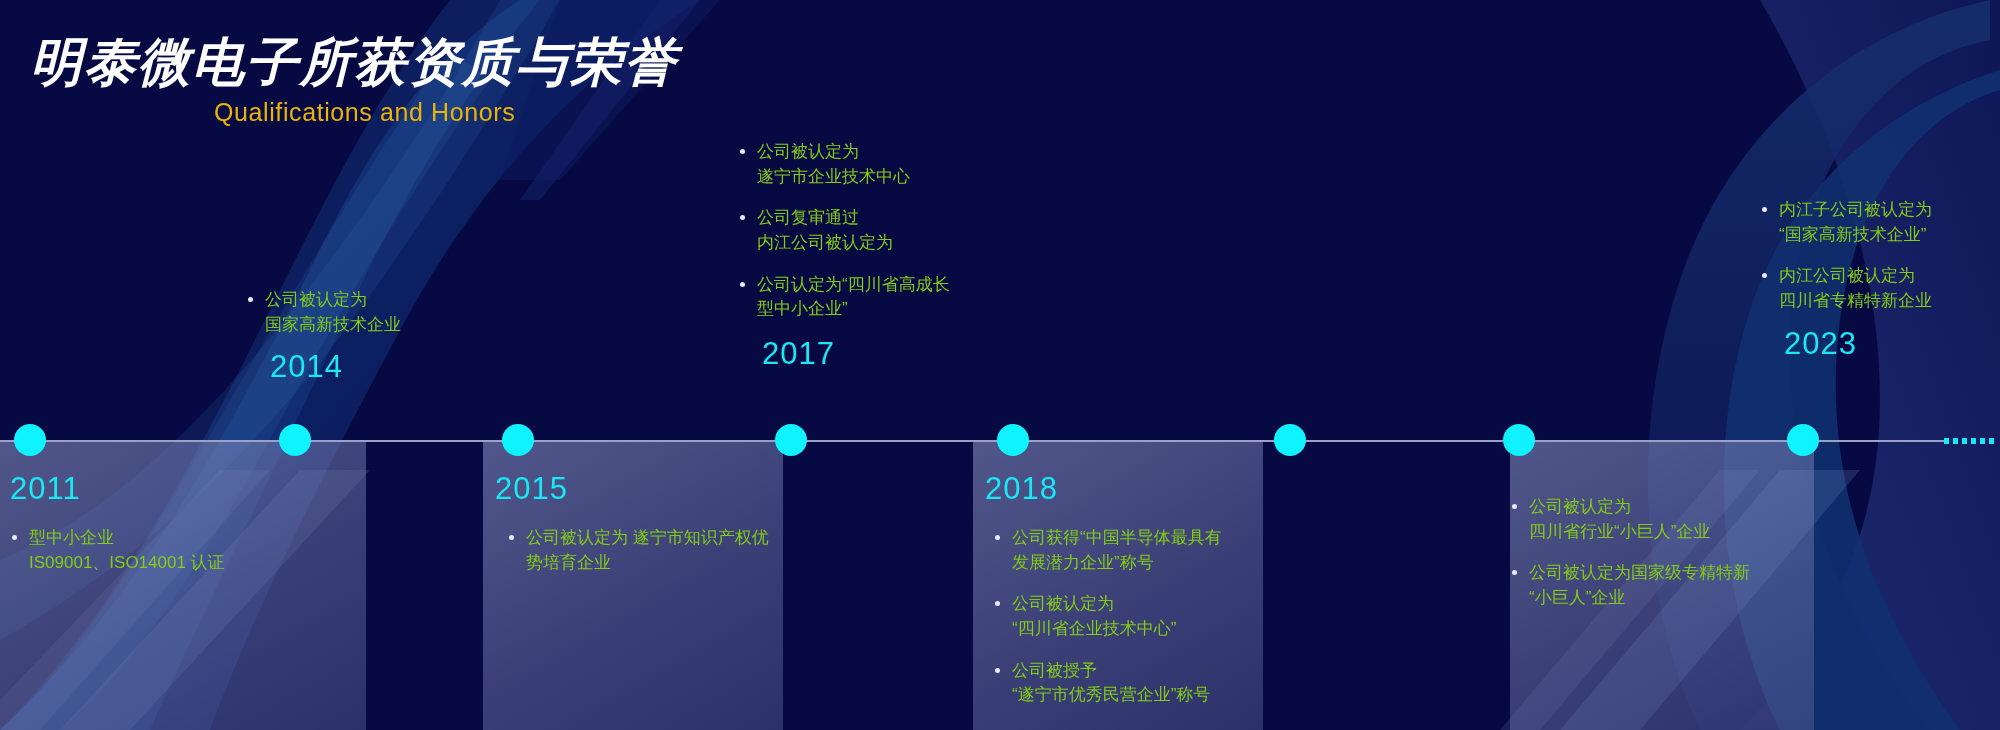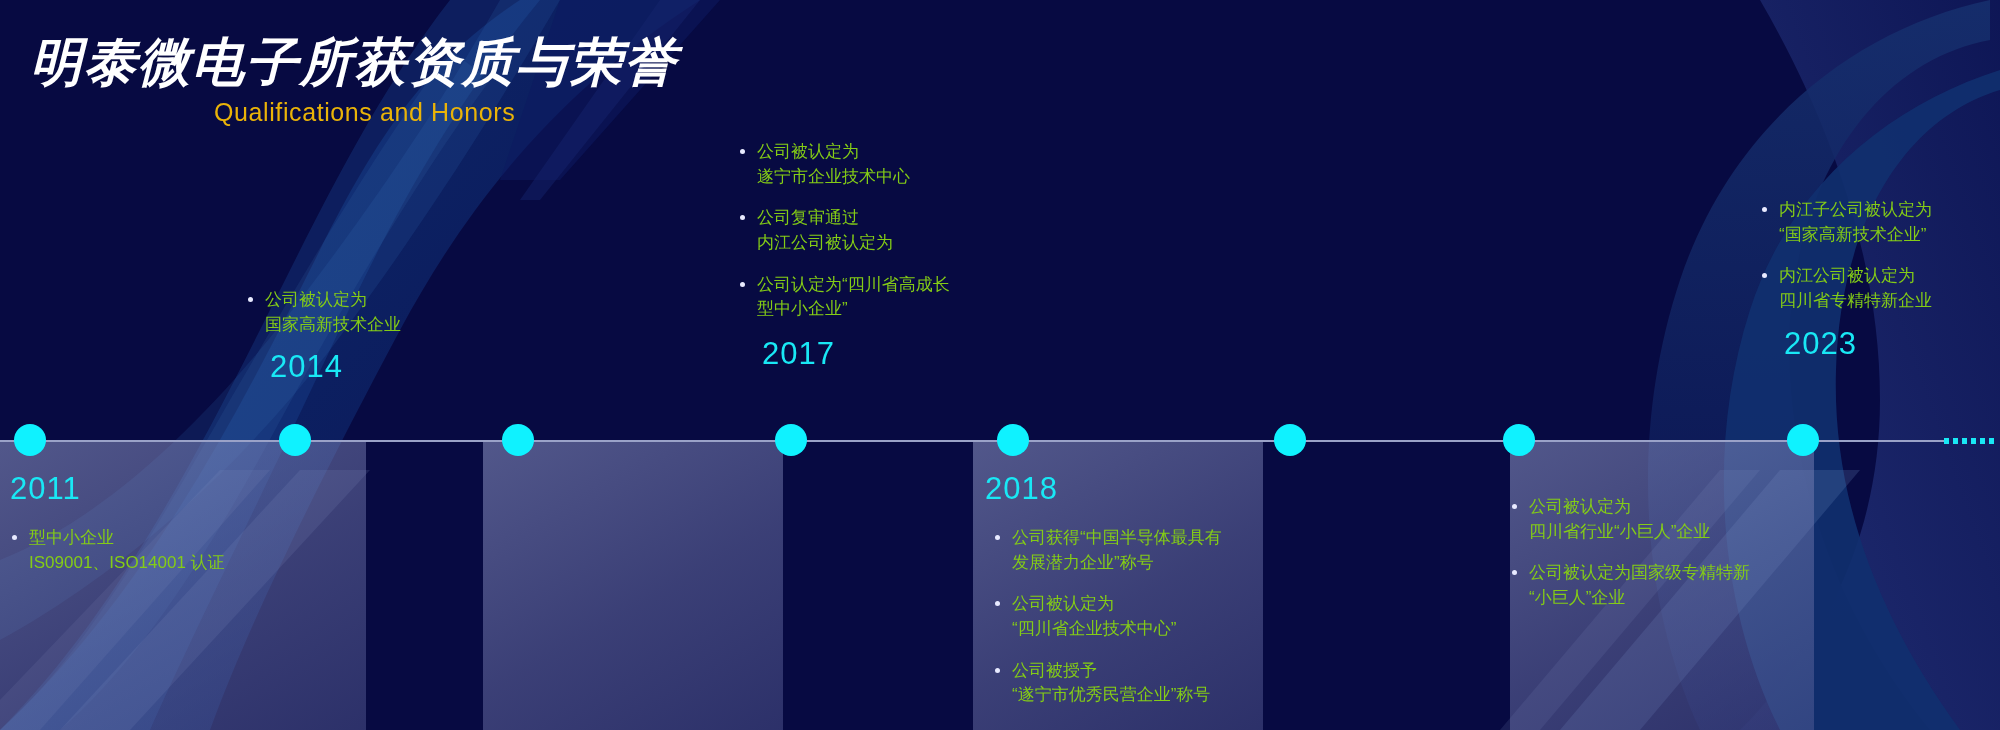--- a/index.html
+++ b/index.html
@@ -253,20 +253,27 @@
   </div>
 
   <div class="event below" style="left:10px; top:473px;">
     <div class="year">2011</div>
     <ul class="bullets">
       <li>型中小企业
  IS09001、ISO14001 认证</li>
     </ul>
   </div>
 
+  <div class="event below" style="left:495px; top:473px; width:288px;">
+    <div class="year">2015</div>
+    <ul class="bullets" style="padding-left:12px;">
+      <li style="white-space:normal;">公司被认定为
+遂宁市知识产权优势培育企业</li>
+    </ul>
+  </div>
 
   <div class="event below" style="left:985px; top:473px;">
     <div class="year">2018</div>
     <ul class="bullets" style="padding-left:8px;">
       <li>公司获得“中国半导体最具有
 发展潜力企业”称号</li>
       <li>公司被认定为
 “四川省企业技术中心”</li>
       <li>公司被授予
 “遂宁市优秀民营企业”称号</li>

